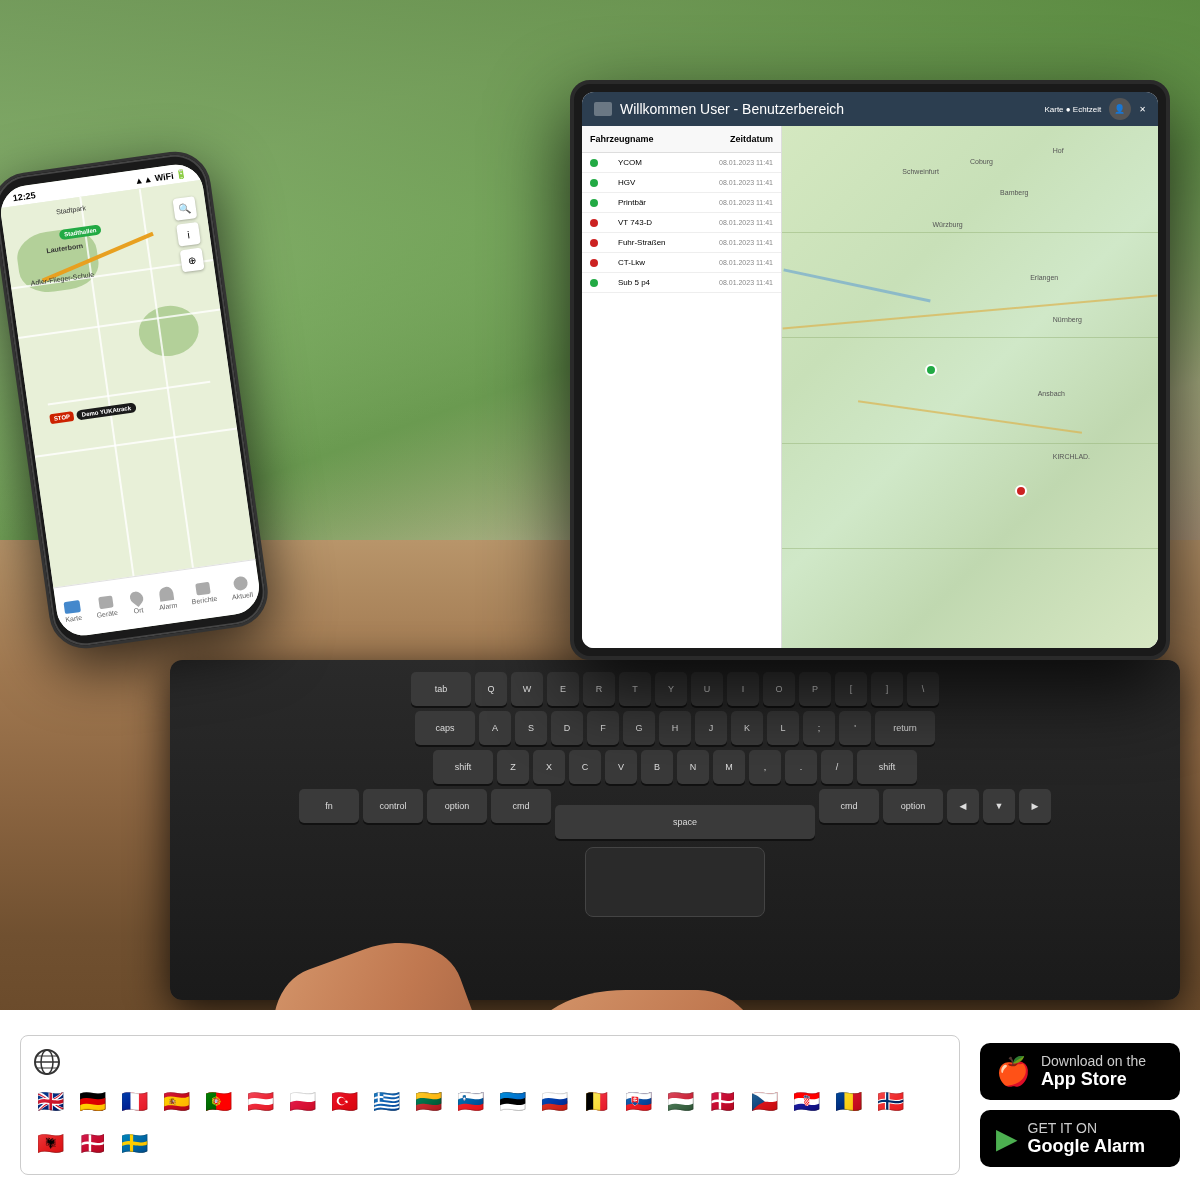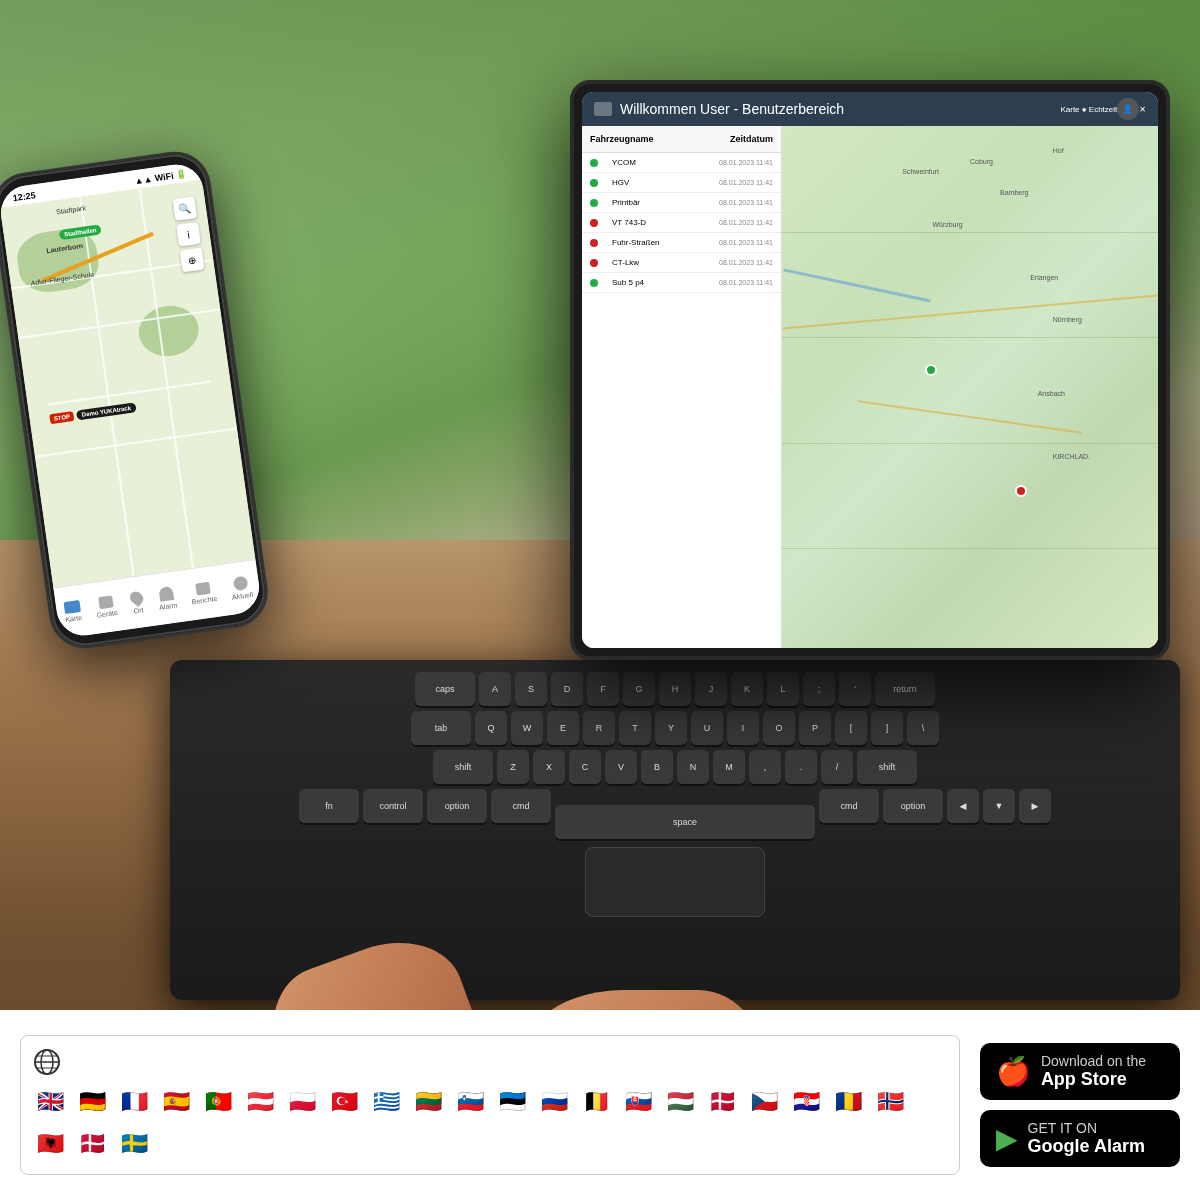--- a/index.html
+++ b/index.html
@@ -168,21 +168,21 @@
       display: flex;
       justify-content: space-between;
     }
 
     .sidebar-row {
       display: flex;
       align-items: center;
       padding: 5px 8px;
       border-bottom: 1px solid #eee;
       font-size: 8px;
-      gap: 14px;
+      gap: 20px;
     }
 
     .status-dot {
       width: 8px;
       height: 8px;
       border-radius: 50%;
       flex-shrink: 0;
     }
     .status-green { background: #22aa44; }
     .status-red { background: #cc2222; }
@@ -523,21 +523,21 @@
   </div>
 
   <div class="tablet-mockup">
     <div class="tablet-screen">
 
       <div class="tablet-header">
         <div style="display:flex;align-items:center;gap:8px;">
           <div style="width:18px;height:14px;background:rgba(255,255,255,0.3);border-radius:2px;"></div>
           <span style="font-size:14px;">Willkommen User - Benutzerbereich</span>
         </div>
-        <div style="display:flex;align-items:center;">
+        <div style="display:flex;align-items:center;gap:8px;">
           <span style="font-size:8px;">Karte ● Echtzeit</span>
           <div style="width:22px;height:22px;background:#555;border-radius:50%;display:flex;align-items:center;justify-content:center;font-size:9px;">👤</div>
           <span style="font-size:8px;">✕</span>
         </div>
       </div>
 
       <div class="tablet-content">
 
         <div class="tablet-sidebar">
           <div class="sidebar-header">
@@ -613,50 +613,50 @@
               <div class="map-dot-green" style="top: 45%; left: 38%;"></div>
               <div class="map-dot-red" style="top: 68%; left: 62%;"></div>
             </div>
         </div>
       </div>
     </div>
   </div>
 
   <div class="keyboard-mockup">
     <div id="keyboard-container">
-        <div class="keyboard-row">
-          <div class="key key-wide">caps</div>
-          <div class="key">A</div>
-          <div class="key">S</div>
-          <div class="key">D</div>
-          <div class="key">F</div>
-          <div class="key">G</div>
-          <div class="key">H</div>
-          <div class="key">J</div>
-          <div class="key">K</div>
-          <div class="key">L</div>
-          <div class="key">;</div>
-          <div class="key">'</div>
-          <div class="key key-wide">return</div>
-        </div>
         <div class="keyboard-row">
           <div class="key key-wide">tab</div>
           <div class="key">Q</div>
           <div class="key">W</div>
           <div class="key">E</div>
           <div class="key">R</div>
           <div class="key">T</div>
           <div class="key">Y</div>
           <div class="key">U</div>
           <div class="key">I</div>
           <div class="key">O</div>
           <div class="key">P</div>
           <div class="key">[</div>
           <div class="key">]</div>
           <div class="key">\</div>
+        </div>
+        <div class="keyboard-row">
+          <div class="key key-wide">caps</div>
+          <div class="key">A</div>
+          <div class="key">S</div>
+          <div class="key">D</div>
+          <div class="key">F</div>
+          <div class="key">G</div>
+          <div class="key">H</div>
+          <div class="key">J</div>
+          <div class="key">K</div>
+          <div class="key">L</div>
+          <div class="key">;</div>
+          <div class="key">'</div>
+          <div class="key key-wide">return</div>
         </div>
         <div class="keyboard-row">
           <div class="key key-wide">shift</div>
           <div class="key">Z</div>
           <div class="key">X</div>
           <div class="key">C</div>
           <div class="key">V</div>
           <div class="key">B</div>
           <div class="key">N</div>
           <div class="key">M</div>

